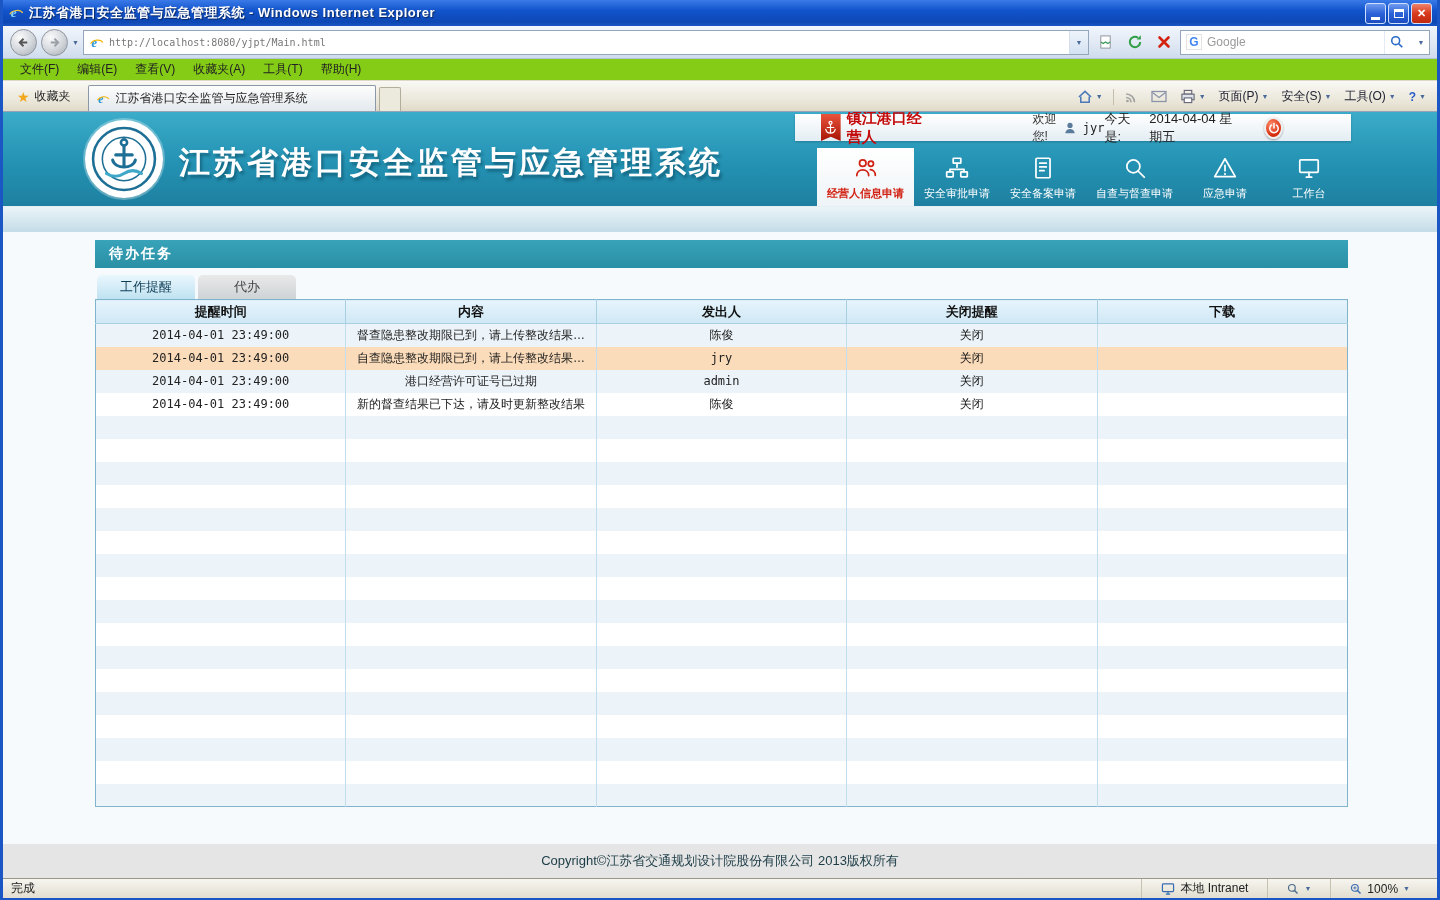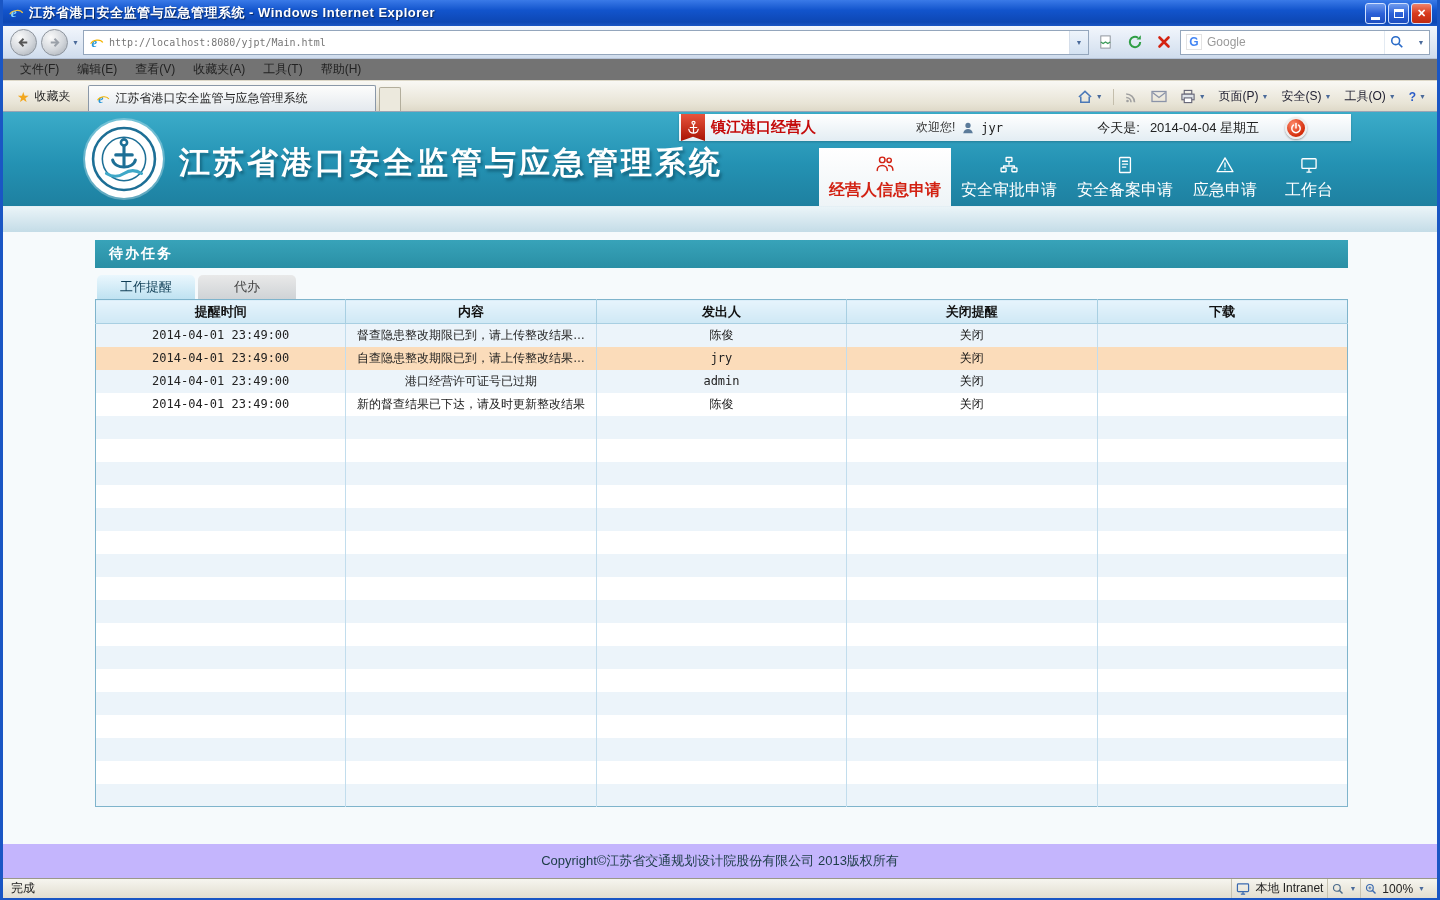--- a/index.html
+++ b/index.html
@@ -52,21 +52,21 @@
     display:flex; align-items:center; padding-left:5px; gap:5px;
   }
   .google-g { font-size:12px; font-weight:bold; color:#4285f4; border:1px solid #e3e3e3; width:16px; height:16px; display:flex; align-items:center; justify-content:center; background:#fff; }
   .search-text { flex:1; font-size:12px; color:#9a9a9a; }
   .search-go { width:24px; height:100%; display:flex; align-items:center; justify-content:center; cursor:pointer; border-left:1px solid #e3eaf2; }
   .search-dd { width:16px; height:100%; display:flex; align-items:center; justify-content:center; cursor:pointer; }
 
   
   .menubar {
     height:22px; flex:0 0 22px; display:flex; align-items:center; padding-left:8px;
-    background:#737373; border-bottom:1px solid #ddd8c8; font-size:12px; color:#222;
+    background:#84cc16; border-bottom:1px solid #ddd8c8; font-size:12px; color:#222;
   }
   .menu-item { padding:2px 9px; cursor:pointer; }
 
   
   .tabsbar {
     height:31px; flex:0 0 31px; display:flex; align-items:flex-end; padding:0 5px;
     background:linear-gradient(180deg,#f9f8f4,#e8e4d6 75%,#ded9c8); border-bottom:1px solid #98a4b4;
   }
   .fav-button { display:flex; align-items:center; gap:5px; font-size:12px; color:#222; padding:4px 9px; margin-bottom:2px; cursor:pointer; }
   .star { color:#f2a71d; font-size:14px; line-height:1; }
@@ -82,37 +82,37 @@
 
   
   .viewport { flex:1; display:flex; flex-direction:column; background:#f6fafc; overflow:hidden; }
 
   .site-header { height:94px; flex:0 0 94px; position:relative; background:linear-gradient(180deg,#3bacc9 0%,#2492b3 55%,#1e80a0 100%); }
   .logo { position:absolute; left:82px; top:8px; width:78px; height:78px; border-radius:50%; background:#fff;
     display:flex; align-items:center; justify-content:center; box-shadow:0 0 0 2px rgba(255,255,255,.3); }
   .site-title { position:absolute; left:176px; top:30px; font-size:31px; font-weight:bold; color:#fff;
     letter-spacing:3px; text-shadow:2px 3px 3px rgba(0,50,70,.45); white-space:nowrap; }
 
-  .user-bar { position:absolute; top:2px; right:86px; width:672px; height:27px;
+  .user-bar { position:absolute; top:2px; right:86px; width:556px; height:27px;
     background:linear-gradient(180deg,#ffffff,#e3edf3); display:flex; align-items:center;
-    padding:0 2px; font-size:12px; color:#333; box-shadow:0 1px 2px rgba(0,30,40,.25); }
+    padding:0 26px; font-size:12px; color:#333; box-shadow:0 1px 2px rgba(0,30,40,.25); }
   .operator-badge { display:flex; align-items:center; gap:6px; color:#c40a0a; font-weight:bold; font-size:15px; }
   .anchor-tag { width:24px; height:27px; background:linear-gradient(180deg,#e8543c,#a81404);
     display:flex; align-items:center; justify-content:center;
     clip-path:polygon(0 0,100% 0,100% 100%,50% 84%,0 100%); }
   .welcome-group { display:flex; align-items:center; gap:6px; margin-left:100px; }
   .username { font-family:"DejaVu Sans Mono", monospace; font-size:12px; color:#222; }
   .date-group { display:flex; align-items:center; gap:10px; margin-left:auto; font-size:13px; color:#222; }
   .logout-button { width:22px; height:22px; border-radius:50%; margin:0 42px 0 26px; cursor:pointer;
     background:radial-gradient(circle at 35% 30%,#ff8a6a,#d42c0a 70%); border:2px solid #eee;
     display:flex; align-items:center; justify-content:center; box-shadow:0 1px 2px rgba(0,0,0,.35); }
 
   .main-nav { position:absolute; right:86px; bottom:0; display:flex; align-items:flex-end; }
   .nav-item { min-width:84px; height:56px; padding:5px 10px; display:flex; flex-direction:column;
-    align-items:center; justify-content:flex-end; gap:5px; color:#fff; font-size:16px; cursor:pointer; white-space:nowrap; }
+    align-items:center; justify-content:flex-end; gap:5px; color:#fff; font-size:11px; cursor:pointer; white-space:nowrap; }
   .nav-item svg { width:26px; height:26px; stroke:currentColor; fill:none; stroke-width:1.6; stroke-linecap:round; stroke-linejoin:round; }
   .nav-item.active { background:linear-gradient(180deg,#ffffff,#eef4f7); color:#d22112; height:58px; font-weight:bold; }
 
   .sub-strip { height:26px; flex:0 0 26px; background:linear-gradient(180deg,#eaf4f8,#c4dce7); border-top:1px solid rgba(255,255,255,.55); }
 
   .content { flex:1; padding-top:8px; overflow:hidden; }
   .panel { width:1253px; margin-left:92px; }
   .panel-title { height:28px; background:linear-gradient(180deg,#38a3b9,#2a8fa5); color:#fff; font-size:14px;
     font-weight:bold; display:flex; align-items:center; padding-left:14px; letter-spacing:2px; }
   .panel-tabs { margin-top:7px; display:flex; gap:3px; padding-left:2px; }
@@ -129,28 +129,28 @@
     padding:0 8px; white-space:nowrap; overflow:hidden; text-overflow:ellipsis; }
   table.todo td:first-child { border-left:none; }
   tbody tr:nth-child(odd) td { background:#ecf4fa; }
   tbody tr:nth-child(even) td { background:#ffffff; }
   tbody tr.highlight td { background:#fbdcba; }
   td.time-cell { font-family:"DejaVu Sans Mono", monospace; }
   td.content-cell { text-align:left; }
   td.sender-cell { font-family:"DejaVu Sans Mono", monospace; }
   .close-link { cursor:pointer; color:#111; }
 
-  .page-footer { height:34px; flex:0 0 34px; background:#c4b5fd; display:flex; align-items:center; justify-content:center;
+  .page-footer { height:34px; flex:0 0 34px; background:#e5e5e5; display:flex; align-items:center; justify-content:center;
     font-size:13px; color:#1c3c46; }
 
   
   .statusbar { height:20px; flex:0 0 20px; display:flex; align-items:center; padding:0 8px;
     background:linear-gradient(180deg,#f6f5ef,#e2ded0); border-top:1px solid #9a988a; font-size:12px; color:#222; }
   .status-right { margin-left:auto; display:flex; align-items:center; height:100%; }
-  .status-seg { display:flex; align-items:center; gap:5px; padding:0 4px; height:100%; border-left:1px solid #c6c2b2; cursor:default; }
+  .status-seg { display:flex; align-items:center; gap:5px; padding:0 19px; height:100%; border-left:1px solid #c6c2b2; cursor:default; }
   .status-seg.clickable { cursor:pointer; }
 </style>
 </head>
 <body>
 
 <div class="window">
 
   <div class="titlebar">
     <span style="display:flex;">
       <svg width="16" height="16" viewBox="0 0 18 18">
@@ -363,20 +363,27 @@
               <path d="M12 7.6v3.6M5.5 15.5v-2.3h13v2.3"></path>
             </svg>
           <span>安全审批申请</span>
         </div>
         <div class="nav-item">
           <svg viewBox="0 0 24 24">
               <rect x="5.5" y="3" width="13" height="18" rx="1"></rect>
               <path d="M9 7.5h6M9 11h6M9 14.5h4"></path>
             </svg>
           <span>安全备案申请</span>
+        </div>
+        <div class="nav-item">
+          <svg viewBox="0 0 24 24">
+              <circle cx="10.5" cy="10.5" r="6"></circle>
+              <path d="M15 15l5.5 5.5"></path>
+            </svg>
+          <span>自查与督查申请</span>
         </div>
         <div class="nav-item">
           <svg viewBox="0 0 24 24">
               <path d="M12 3.5 21.5 20h-19z"></path>
               <path d="M12 9.5v5M12 17.2v.6"></path>
             </svg>
           <span>应急申请</span>
         </div>
         <div class="nav-item">
           <svg viewBox="0 0 24 24">

